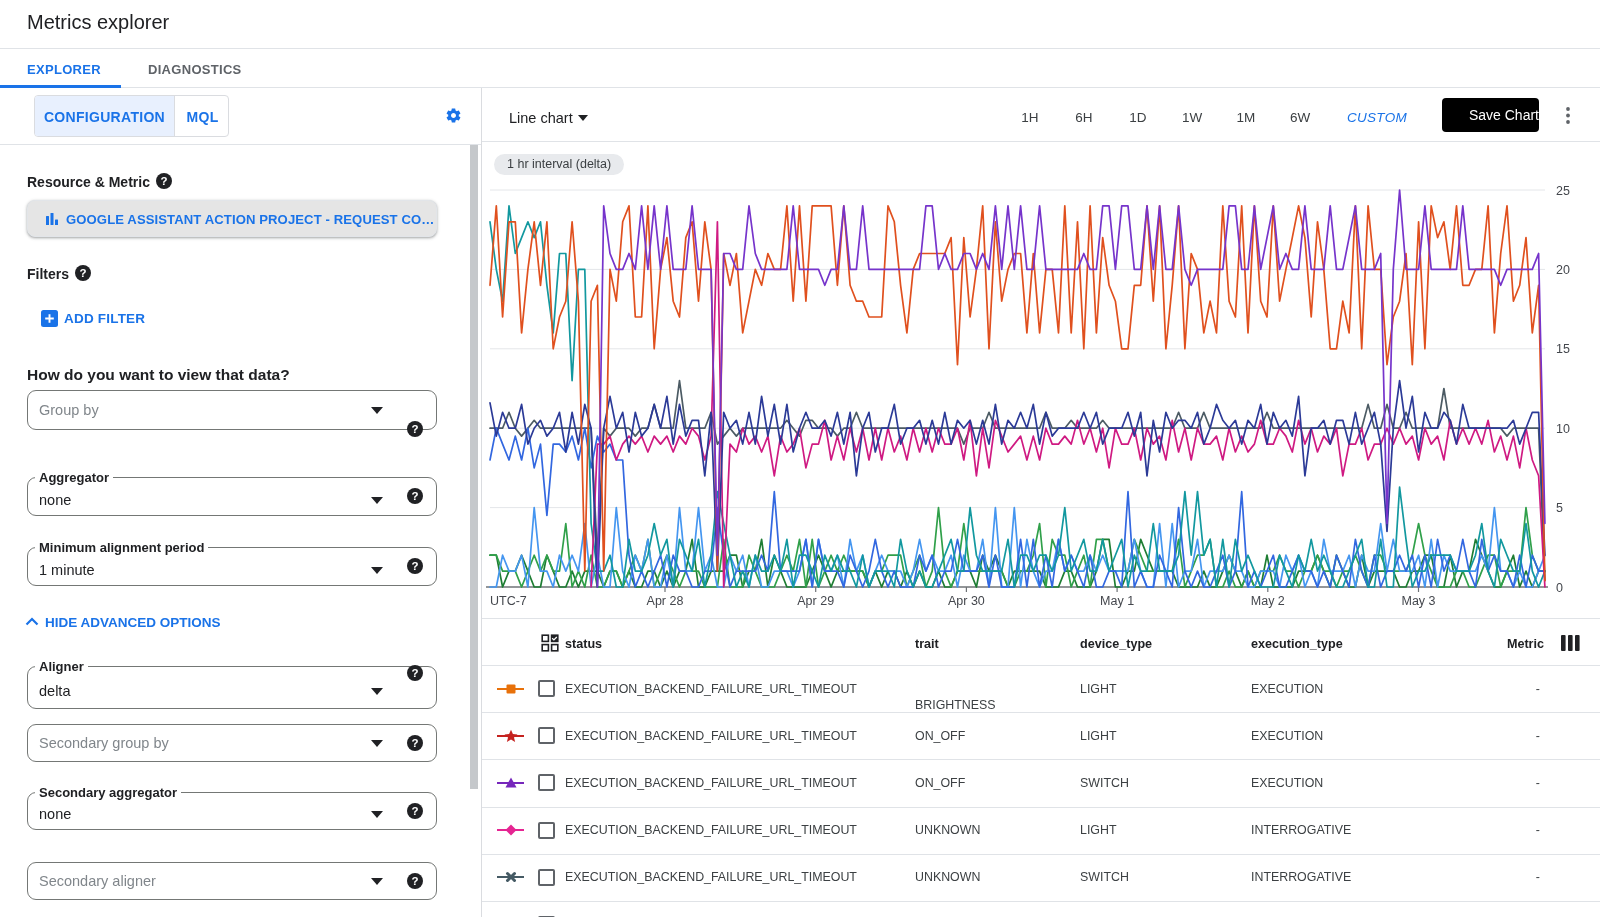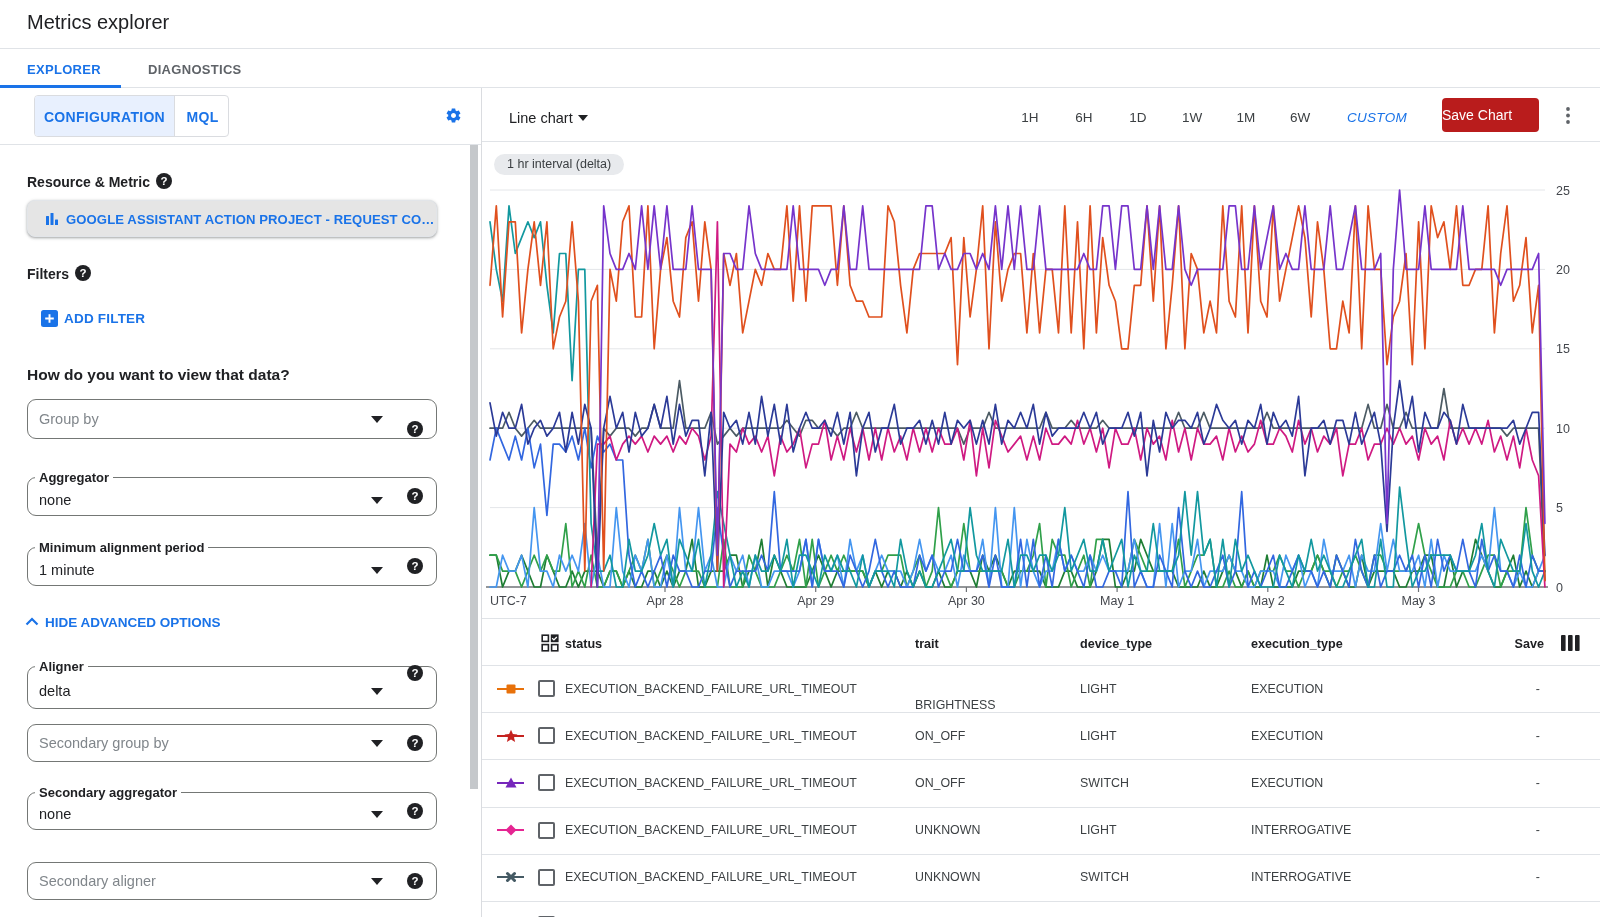--- a/index.html
+++ b/index.html
@@ -53,21 +53,21 @@
 <span style="position:absolute;left:38px;top:11px;font-size:13.1px;font-weight:600;letter-spacing:.1px;color:#1A73E8;white-space:nowrap;">GOOGLE ASSISTANT ACTION PROJECT - REQUEST CO…</span>
 </div>
 <span class="seclab" style="left:27px;top:266px;">Filters</span>
 <span class="help" style="left:75px;top:265px;">?</span>
 <svg class="abs" style="left:41px;top:310px" width="17" height="17" viewBox="0 0 17 17">
     <rect x="0" y="0" width="17" height="17" rx="2.5" fill="#1A73E8"></rect>
     <path d="M8.5 4.2v8.6M4.2 8.5h8.6" stroke="#fff" stroke-width="1.9"></path>
   </svg>
 <span class="abs blue" style="left:64px;top:311px;font-size:13.5px;font-weight:600;letter-spacing:.2px;">ADD FILTER</span>
 <span class="abs" style="left:27px;top:366px;font-size:15.5px;font-weight:600;">How do you want to view that data?</span>
-<div class="fld" style="left:27px;top:399px;width:410px;height:40px;">
+<div class="fld" style="left:27px;top:390px;width:410px;height:40px;">
     <span class="fph">Group by</span>
     <span class="drop"></span>
   </div>
 <span class="help" style="left:407px;top:421px;">?</span>
 <div class="fld" style="left:27px;top:477px;width:410px;height:39px;">
     <span class="flab">Aggregator</span>
     <span class="fval">none</span>
     <span class="drop"></span>
   </div>
 <span class="help" style="left:407px;top:488px;">?</span>
@@ -105,21 +105,21 @@
 <span class="help" style="left:407px;top:873px;">?</span>
 <div class="abs" style="left:509px;top:110px;font-size:14.5px;">Line chart</div>
 <div class="abs" style="left:578px;top:115px;width:0;height:0;border-left:5.5px solid transparent;border-right:5.5px solid transparent;border-top:6px solid #202124;"></div>
 <div class="tbtn" style="left:1010px;width:40px;text-align:center;">1H</div>
 <div class="tbtn" style="left:1064px;width:40px;text-align:center;">6H</div>
 <div class="tbtn" style="left:1118px;width:40px;text-align:center;">1D</div>
 <div class="tbtn" style="left:1172px;width:40px;text-align:center;">1W</div>
 <div class="tbtn" style="left:1226px;width:40px;text-align:center;">1M</div>
 <div class="tbtn" style="left:1280px;width:40px;text-align:center;">6W</div>
 <div class="tbtn" style="left:1342px;width:70px;text-align:center;letter-spacing:.3px;color:#1A73E8;font-style:italic;">CUSTOM</div>
-<div class="abs" style="left:1442px;top:98px;width:97px;height:34px;background:#b91c1c;border-radius:4px;color:#fff;font-size:14px;font-weight:500;text-align:left;line-height:34px;">Save Chart</div>
+<div class="abs" style="left:1442px;top:98px;width:97px;height:34px;background:#000000;border-radius:4px;color:#fff;font-size:14px;font-weight:500;text-align:right;line-height:34px;">Save Chart</div>
 <svg class="abs" style="left:1566px;top:107px" width="4" height="17" viewBox="0 0 4 17">
     <g fill="#5F6368">
       <circle cx="2" cy="2" r="1.9"></circle>
       <circle cx="2" cy="8.5" r="1.9"></circle>
       <circle cx="2" cy="15" r="1.9"></circle>
     </g>
   </svg>
 <div class="hline" style="left:482px;top:141px;width:1118px;"></div>
 <div class="abs" style="left:494px;top:154px;height:21px;padding:0 13px;background:#E8EAED;border-radius:11px;font-size:12.5px;color:#3C4043;line-height:21px;">1 hr interval (delta)</div>
 <svg width="1118" height="476" viewBox="0 0 1118 476" style="position:absolute;left:482px;top:142px;">
@@ -167,21 +167,21 @@
       <rect x="1.2" y="10.6" width="6.2" height="6.2"></rect>
       <rect x="10.6" y="10.6" width="6.2" height="6.2"></rect>
     </g>
 <rect x="9.8" y="0.4" width="7.8" height="7.8" fill="#202124"></rect>
     <path d="M11.2 4.2l1.7 1.7 2.9-2.9" stroke="#fff" stroke-width="1.3" fill="none"></path>
   </svg>
 <span class="th" style="left:565px;top:636px;">status</span>
 <span class="th" style="left:915px;top:636px;">trait</span>
 <span class="th" style="left:1080px;top:636px;">device_type</span>
 <span class="th" style="left:1251px;top:636px;">execution_type</span>
-<span class="th" style="left:1460px;top:636px;width:84px;text-align:right;">Save</span>
+<span class="th" style="left:1460px;top:636px;width:84px;text-align:right;">Metric</span>
 <svg style="position:absolute;left:1561px;top:635px" width="19" height="16" viewBox="0 0 19 16">
 <g fill="#202124">
       <rect x="0" y="0" width="4.6" height="16" rx="1"></rect>
       <rect x="7" y="0" width="4.6" height="16" rx="1"></rect>
       <rect x="14" y="0" width="4.6" height="16" rx="1"></rect>
     </g>
   </svg>
 <svg style="position:absolute;left:497px;top:681px" width="27" height="16" viewBox="0 0 27 16">
     <line x1="0" y1="8" x2="27" y2="8" stroke="#E8710A" stroke-width="2"></line>
     <rect x="9.5" y="3.5" width="9" height="9" rx="1" fill="#E8710A"></rect>

